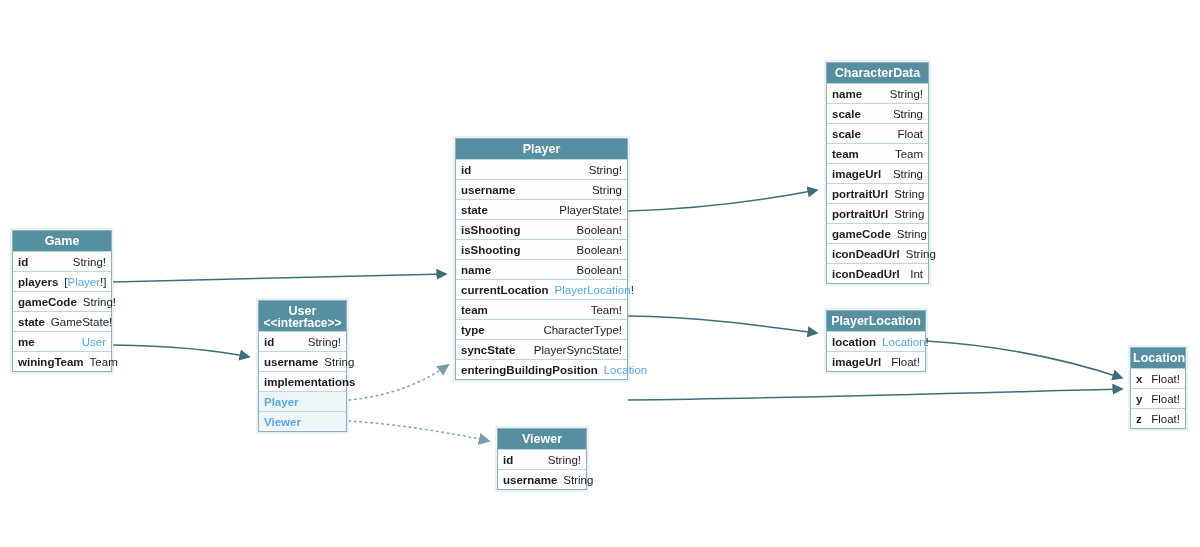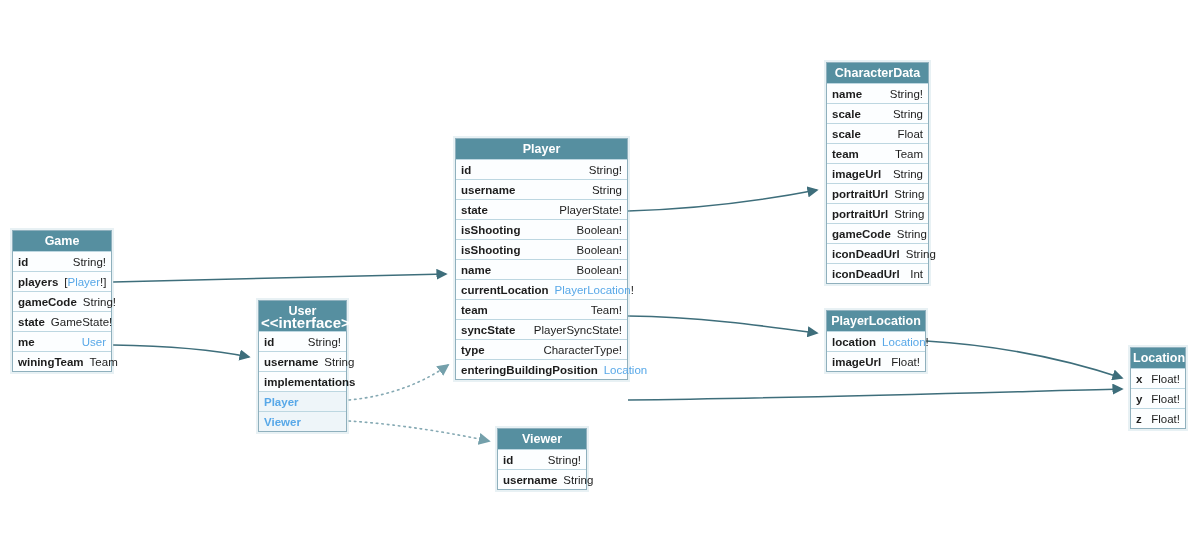--- a/index.html
+++ b/index.html
@@ -15,21 +15,21 @@
     background:#000000;
     border:1px solid #8fb0bd;
     box-shadow:0 0 0 2px rgba(173,203,216,0.28);
     font-size:11.5px;
   }
   .thead{
     background:#568fa0;color:#ffffff;
     text-align:center;font-weight:bold;font-size:12.5px;
     padding:3px 2px;line-height:14px;
   }
-  .thead .sub{font-size:15px;line-height:10px;font-weight:bold;}
+  .thead .sub{font-size:12px;line-height:10px;font-weight:bold;}
   .trow{
     display:flex;justify-content:space-between;align-items:center;
     height:20px;box-sizing:border-box;
     padding:0 5px;gap:6px;
     border-top:1px solid #bdd7e1;
     background:#fcfeff;
     white-space:nowrap;
   }
   .trow.impl{background:#eef5f9;}
   .fname{text-align:left;font-weight:bold;}
@@ -145,28 +145,28 @@
     </div>
     <div class="trow">
       <span class="fname">currentLocation</span>
       <span class="ftype"><span class="link">PlayerLocation</span>!</span>
     </div>
     <div class="trow">
       <span class="fname">team</span>
       <span class="ftype">Team!</span>
     </div>
     <div class="trow">
+      <span class="fname">type</span>
+      <span class="ftype">CharacterType!</span>
+    </div>
+    <div class="trow">
       <span class="fname">syncState</span>
       <span class="ftype">PlayerSyncState!</span>
     </div>
     <div class="trow">
-      <span class="fname">type</span>
-      <span class="ftype">CharacterType!</span>
-    </div>
-    <div class="trow">
       <span class="fname">enteringBuildingPosition</span>
       <span class="ftype"><span class="link">Location</span></span>
     </div>
   </div>
 <div class="table" id="t-viewer" style="left:497px; top:428px; width:90px;">
     <div class="thead">
       <div>Viewer</div>
     </div>
     <div class="trow">
       <span class="fname">id</span>

